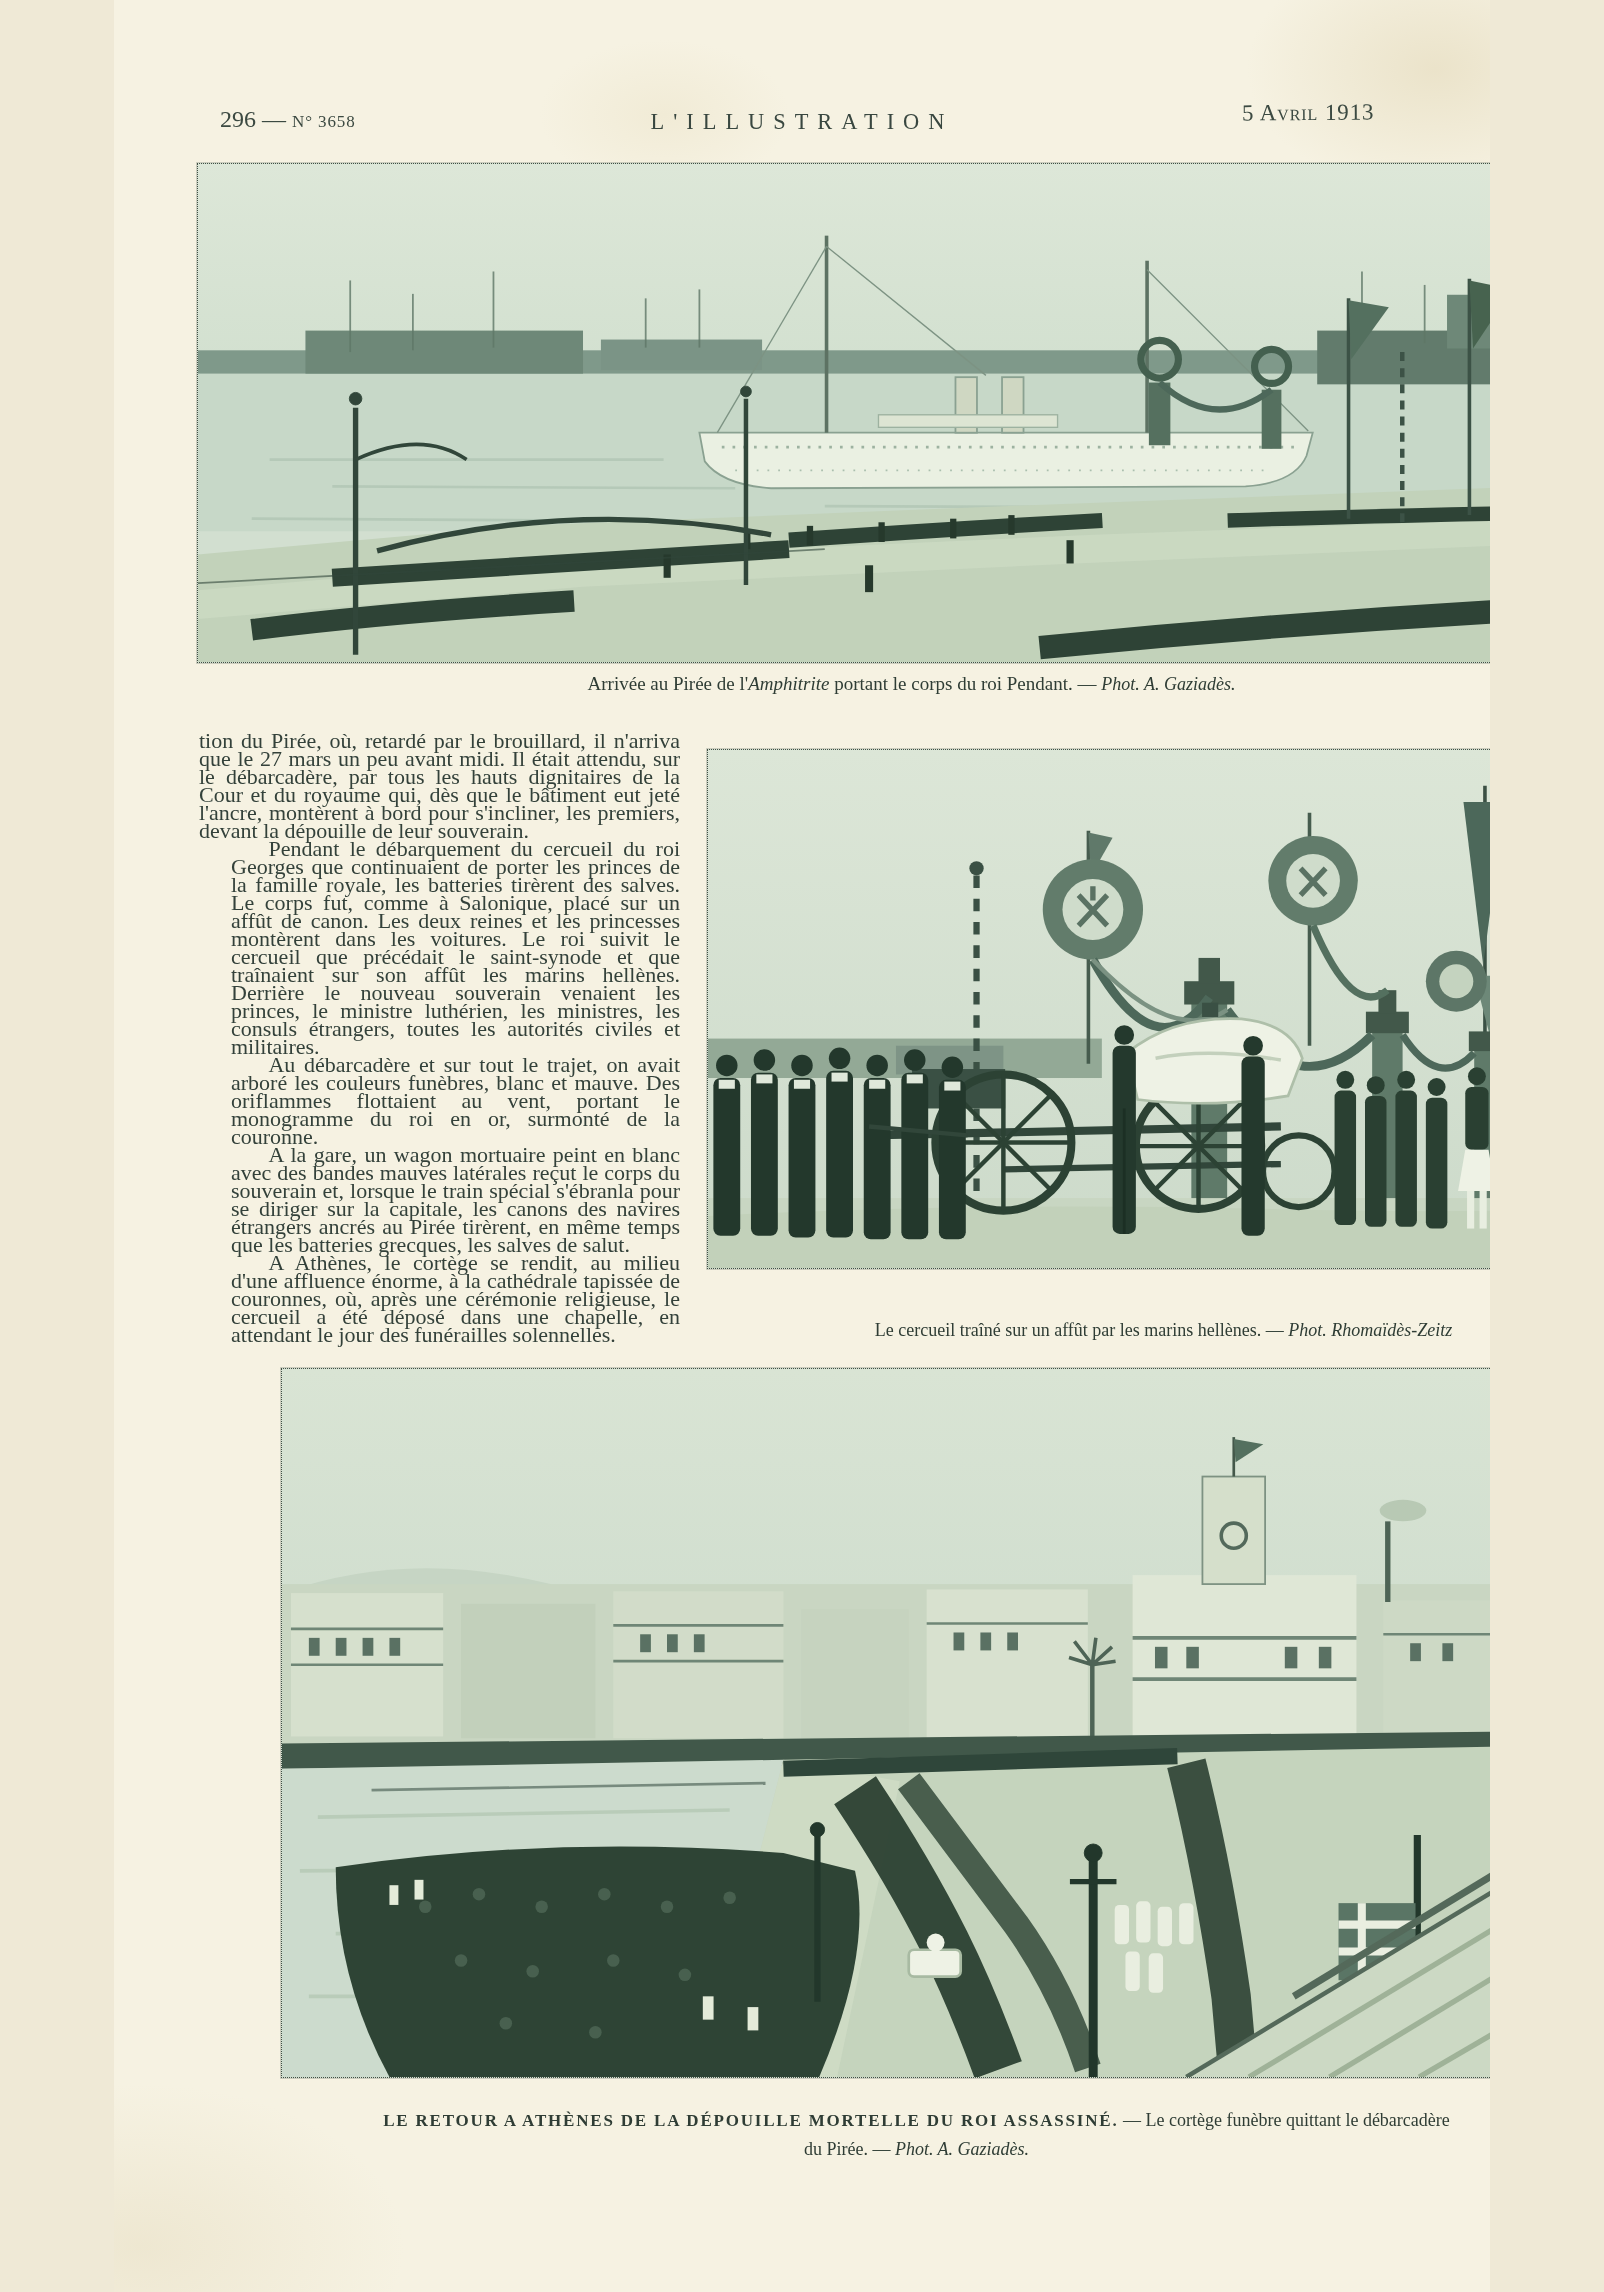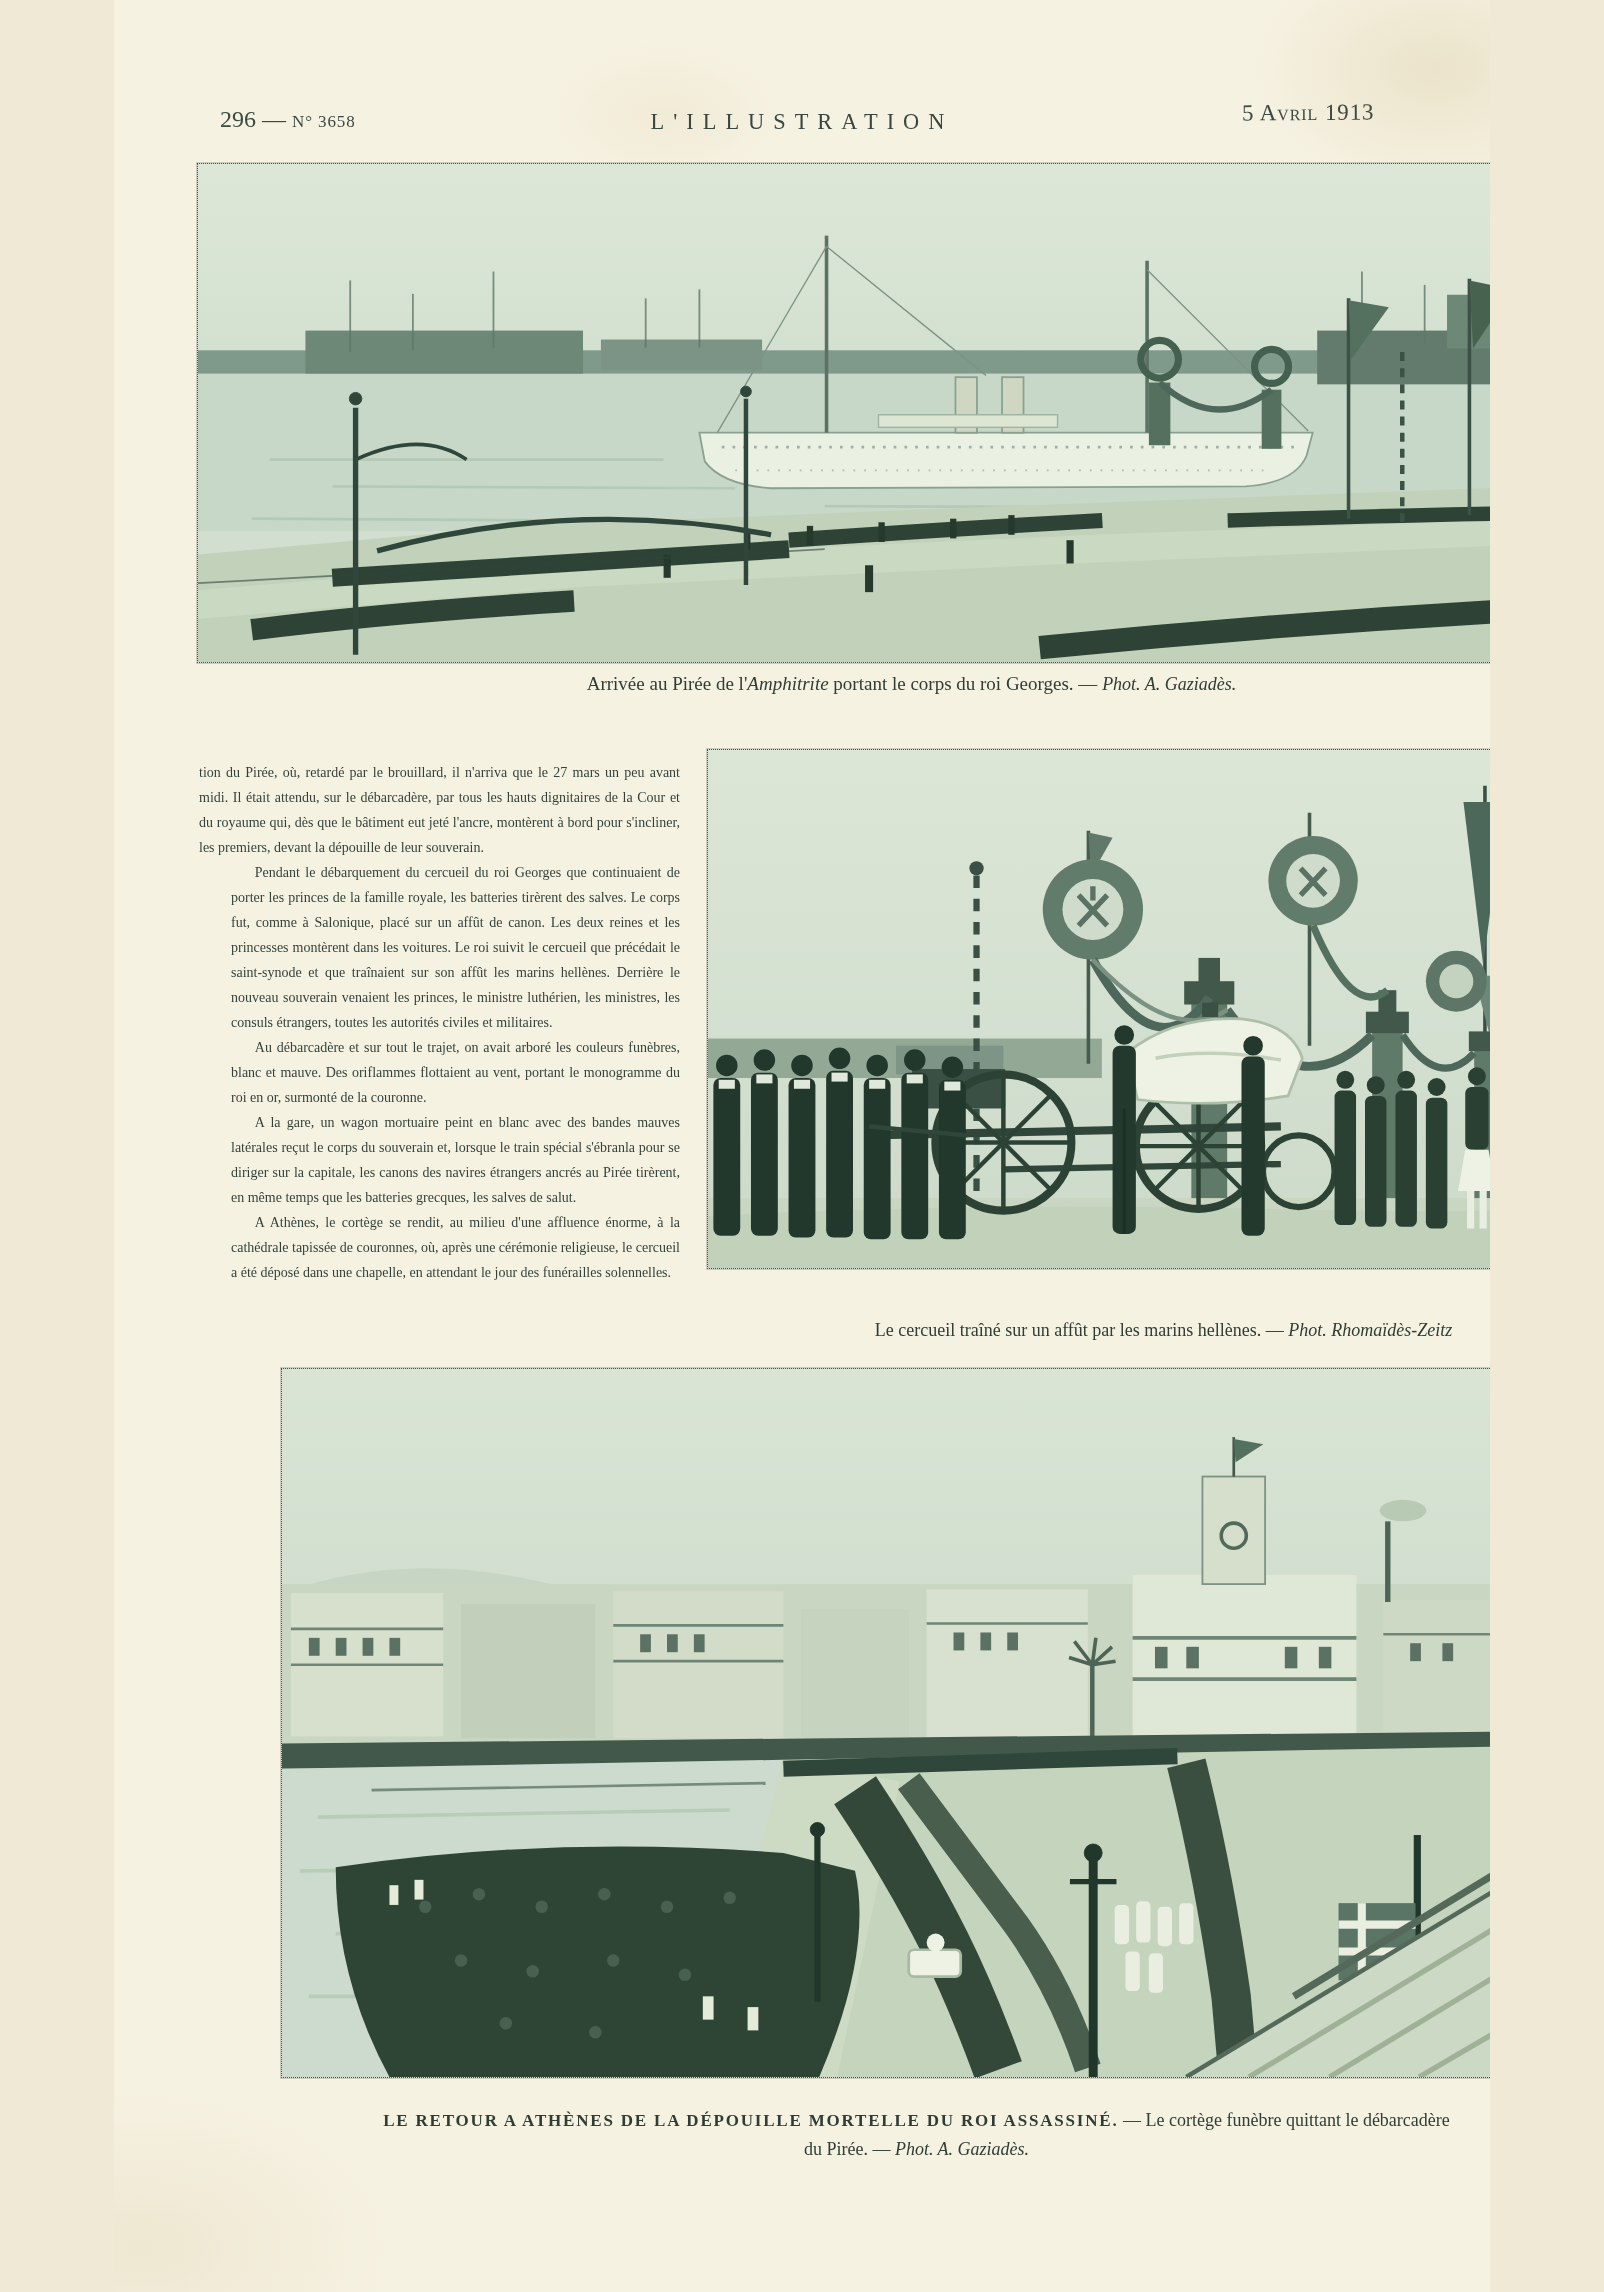--- a/index.html
+++ b/index.html
@@ -28,22 +28,22 @@
   .photo-bottom{left:167px;top:1368px;width:1275px;height:708px;}
   
   .cap{position:absolute;text-align:center;color:#2f3d35;}
   .cap .cred{font-style:italic;font-size:18px;}
   .cap-top{left:83px;width:1429px;top:673px;font-size:19px;}
   .cap-mid{left:593px;width:913px;top:1320px;font-size:18px;}
   .cap-bottom{left:86px;width:1433px;top:2106px;font-size:18px;line-height:28px;}
   .cap-bottom .caps{font-weight:bold;font-size:17px;letter-spacing:1.8px;}
   .it{font-style:italic;}
   
-  .article{position:absolute;left:85px;top:760px;width:481px;
-    font-size:14px;line-height:25px;text-align:justify;color:#33413a;}
+  .article{position:absolute;left:85px;top:732px;width:481px;
+    font-size:22px;line-height:18px;text-align:justify;color:#33413a;}
   .article p{margin:0;}
   .article p + p{text-indent:1.7em;margin-left:32px;}
   .w{fill:#eef2e5;}
 </style>
 </head>
 <body>
 
 <div class="page">
 
   <div class="hdr-left">
@@ -149,21 +149,21 @@
         <path d="M176,330 Q250,296 300,330" stroke-width="4"></path>
         <line x1="612" y1="262" x2="612" y2="470" stroke-width="5"></line>
         <circle cx="612" cy="254" r="6" fill="#31463a"></circle>
         <path d="M200,432 Q420,372 640,414" stroke-width="6"></path>
         <line x1="0" y1="468" x2="700" y2="430" stroke-width="2" opacity=".6"></line>
       </g>
     </svg>
   </div>
 
   <div class="cap cap-top">
-    <span>Arrivée au Pirée de l'</span><span class="it">Amphitrite</span><span> portant le corps du roi Georges. — </span><span class="cred">Phot. A. Gaziadès.</span>
+    <span>Arrivée au Pirée de l'</span><span class="it">Amphitrite</span><span> portant le corps du roi Pendant. — </span><span class="cred">Phot. A. Gaziadès.</span>
   </div>
 
   <div class="article">
     <p>tion du Pirée, où, retardé par le brouillard, il n'arriva que le 27 mars un peu avant midi. Il était attendu, sur le débarcadère, par tous les hauts dignitaires de la Cour et du royaume qui, dès que le bâtiment eut jeté l'ancre, montèrent à bord pour s'incliner, les premiers, devant la dépouille de leur souverain.</p>
     <p>Pendant le débarquement du cercueil du roi Georges que continuaient de porter les princes de la famille royale, les batteries tirèrent des salves. Le corps fut, comme à Salonique, placé sur un affût de canon. Les deux reines et les princesses montèrent dans les voitures. Le roi suivit le cercueil que précédait le saint-synode et que traînaient sur son affût les marins hellènes. Derrière le nouveau souverain venaient les princes, le ministre luthérien, les ministres, les consuls étrangers, toutes les autorités civiles et militaires.</p>
     <p>Au débarcadère et sur tout le trajet, on avait arboré les couleurs funèbres, blanc et mauve. Des oriflammes flottaient au vent, portant le monogramme du roi en or, surmonté de la couronne.</p>
     <p>A la gare, un wagon mortuaire peint en blanc avec des bandes mauves latérales reçut le corps du souverain et, lorsque le train spécial s'ébranla pour se diriger sur la capitale, les canons des navires étrangers ancrés au Pirée tirèrent, en même temps que les batteries grecques, les salves de salut.</p>
     <p>A Athènes, le cortège se rendit, au milieu d'une affluence énorme, à la cathédrale tapissée de couronnes, où, après une cérémonie religieuse, le cercueil a été déposé dans une chapelle, en attendant le jour des funérailles solennelles.</p>
   </div>
 

